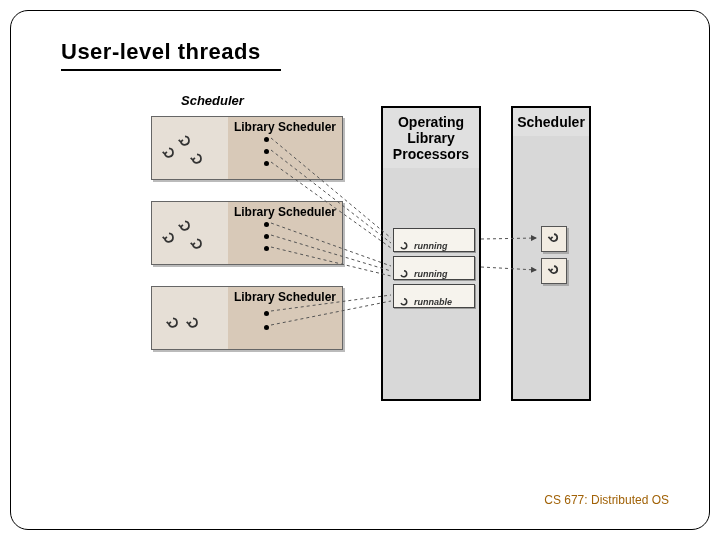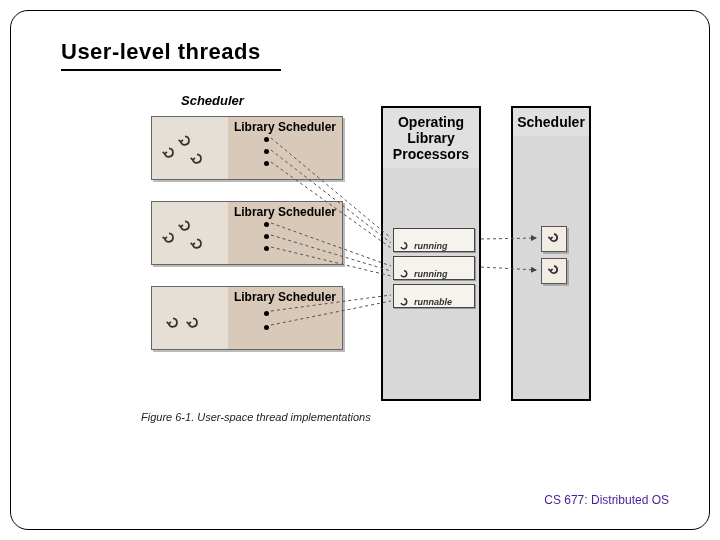--- a/index.html
+++ b/index.html
@@ -21,21 +21,21 @@
 .thread{position:absolute;width:14px;height:14px}
 .thread svg{width:14px;height:14px}
 .tdot{position:absolute;width:5px;height:5px;background:#000;border-radius:50%}
 .statebox{position:absolute;left:10px;width:80px;height:22px;background:#f6f3ed;border:1px solid #444;box-shadow:1px 1px 0 #999;display:flex;align-items:flex-end}
 .statebox .ico{width:12px;height:12px;margin:0 4px 0 4px}
 .statebox .lbl{font-size:9px;font-style:italic;font-weight:700;color:#333}
 .cpuitem{position:absolute;width:24px;height:24px;background:#f2ece2;border:1px solid #555;box-shadow:2px 2px 0 #aaa;display:flex;align-items:center;justify-content:center}
 .cpuitem svg{width:14px;height:14px}
 .lines{position:absolute;left:0;top:0;width:480px;height:320px;pointer-events:none}
 .caption{position:absolute;left:130px;top:400px;font-size:11px;font-style:italic;color:#222}
-.footer{position:absolute;right:40px;bottom:22px;font-size:12px;font-family:Arial;color:#4c1d95}
+.footer{position:absolute;right:40px;bottom:22px;font-size:12px;font-family:Arial;color:#a16207}
 </style>
 </head>
 <body>
 
 <div class="slide">
   <div class="title">User-level threads</div>
   <div class="title-underline"></div>
 
   <div class="figwrap">
 
@@ -152,15 +152,14 @@
       <line x1="130" y1="136" x2="250" y2="165" stroke="#555" stroke-width="1" stroke-dasharray="3 3"></line>
       <line x1="130" y1="200" x2="250" y2="184" stroke="#555" stroke-width="1" stroke-dasharray="3 3"></line>
       <line x1="130" y1="214" x2="250" y2="190" stroke="#555" stroke-width="1" stroke-dasharray="3 3"></line>
 
       <line x1="340" y1="128" x2="395" y2="127" stroke="#555" stroke-width="1" stroke-dasharray="3 3" marker-end="url(#ah)"></line>
       <line x1="340" y1="156" x2="395" y2="159" stroke="#555" stroke-width="1" stroke-dasharray="3 3" marker-end="url(#ah)"></line>
     </svg>
 
   </div>
 
-  <div class="caption">Figure 6-1. User-space thread implementations</div>
   <div class="footer">CS 677: Distributed OS</div>
 </div>
 
 </body></html>

